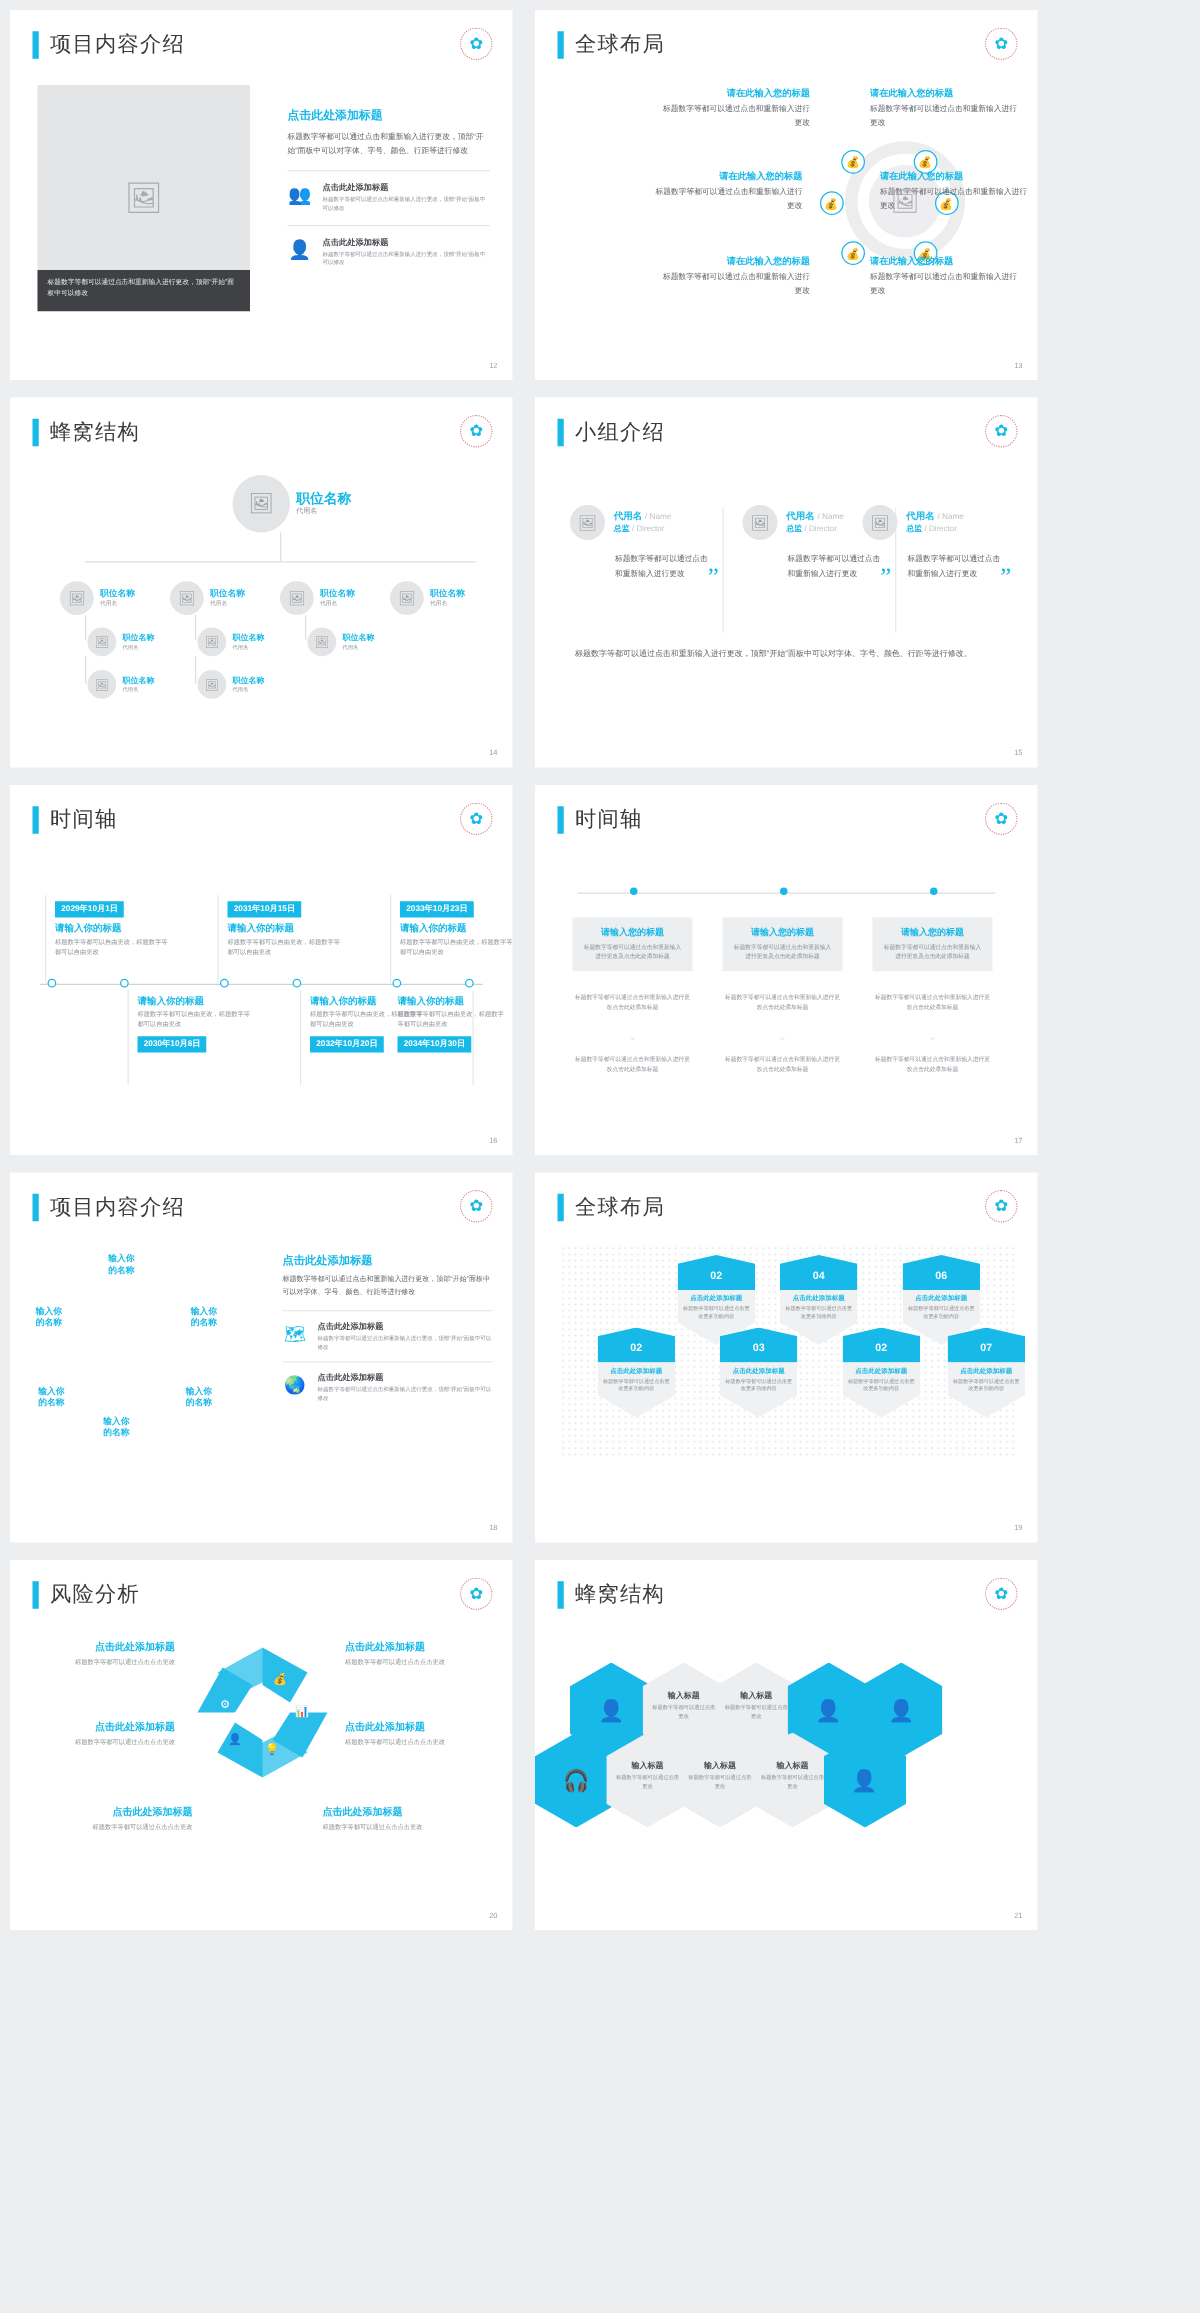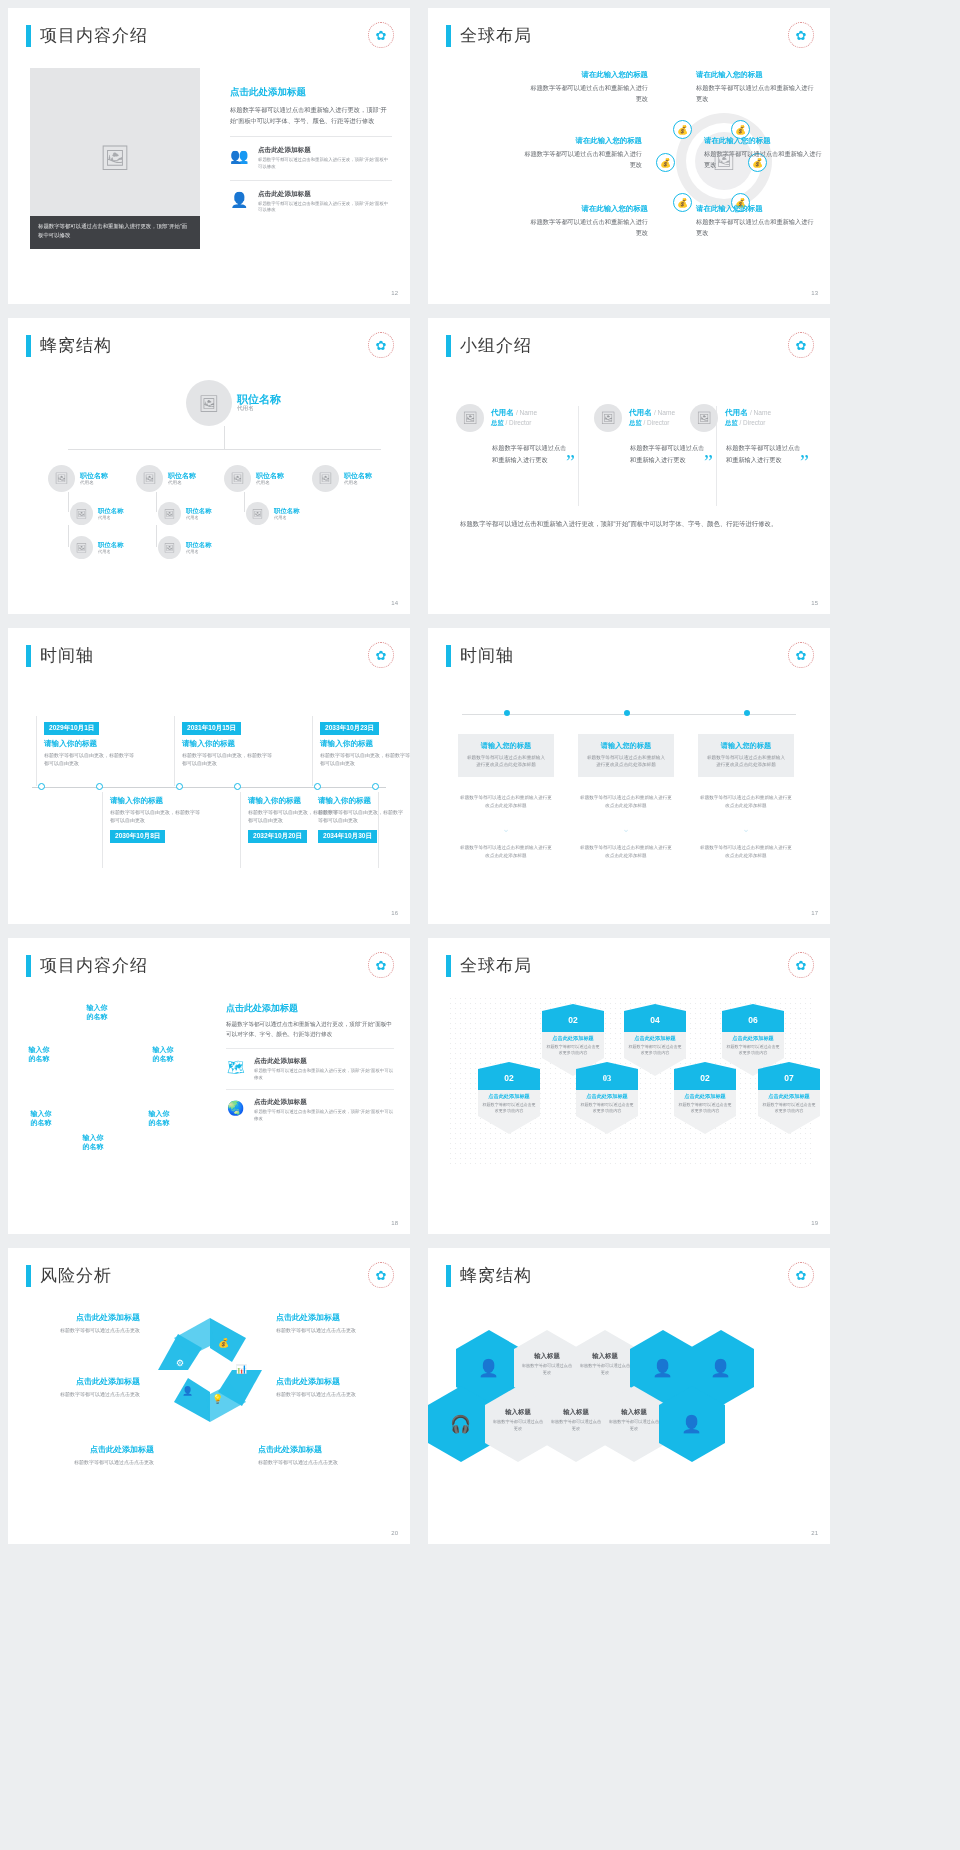--- a/index.html
+++ b/index.html
@@ -562,21 +562,21 @@
       <div class="ht">点击此处添加标题</div>
       <div class="hp">标题数字等都可以通过点击更改更多功能内容</div>
     </div>
 
     <div class="hex" style="left:50px;top:124px;">
       <div class="shape"></div>
       <div class="cap">02</div>
       <div class="ht">点击此处添加标题</div>
       <div class="hp">标题数字等都可以通过点击更改更多功能内容</div>
     </div>
-    <div class="hex" style="left:148px;top:124px;font-family:Liberation Serif, serif;">
+    <div class="hex" style="left:148px;top:124px;">
       <div class="shape"></div>
       <div class="cap">03</div>
       <div class="ht">点击此处添加标题</div>
       <div class="hp">标题数字等都可以通过点击更改更多功能内容</div>
     </div>
     <div class="hex" style="left:246px;top:124px;">
       <div class="shape"></div>
       <div class="cap">02</div>
       <div class="ht">点击此处添加标题</div>
       <div class="hp">标题数字等都可以通过点击更改更多功能内容</div>

